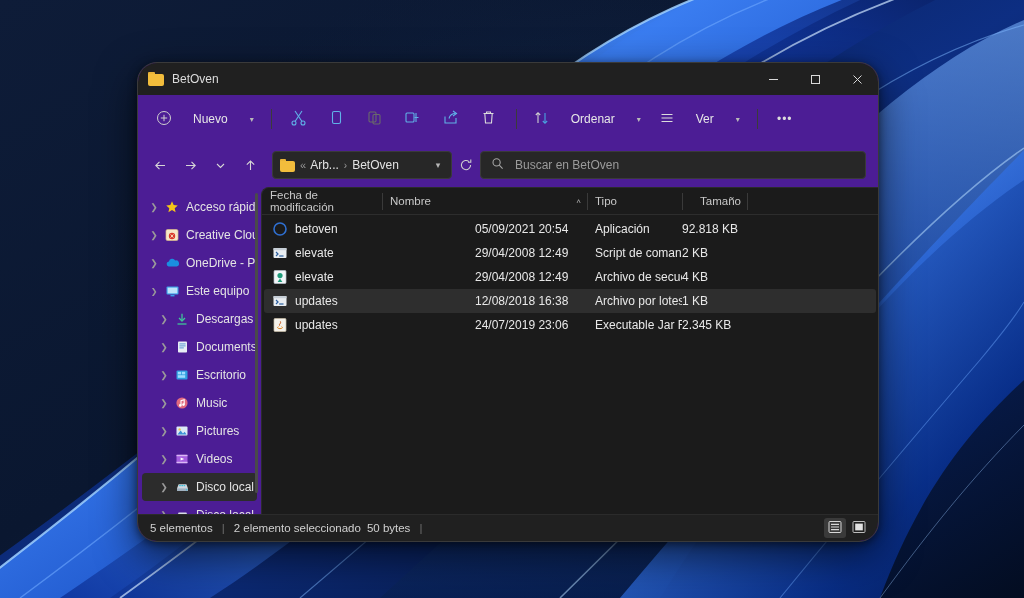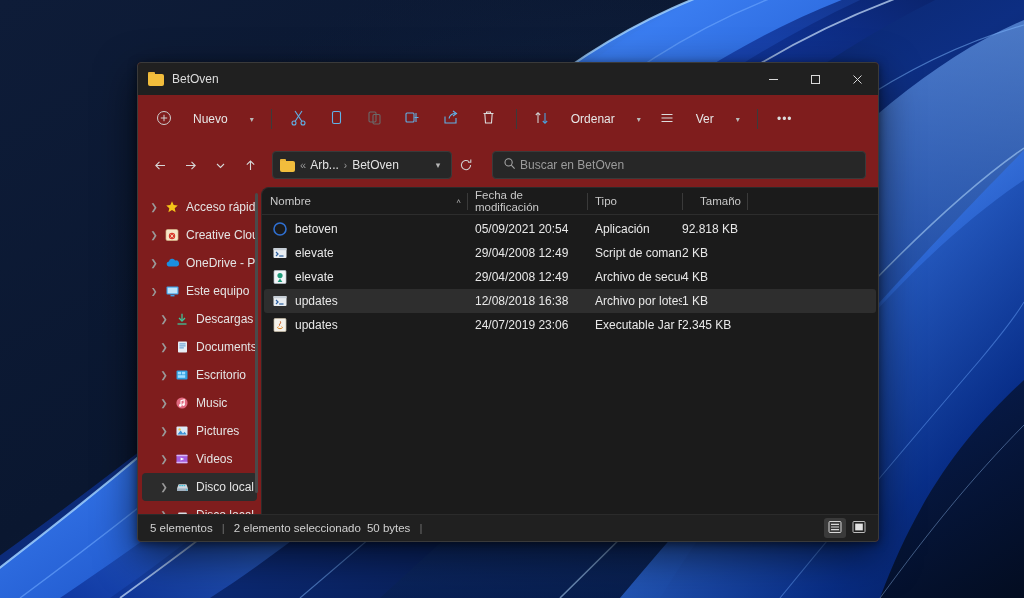--- a/index.html
+++ b/index.html
@@ -15,22 +15,22 @@
 
   
   #wallpaper { position: absolute; inset: 0; overflow: hidden; }
   #wallpaper svg { display: block; width: 1024px; height: 598px; }
 
   
   #explorer {
     position: absolute;
     left: 137px; top: 62px;
     width: 742px; height: 480px;
-    background: #7f1d1d;
-    border-radius: 4px;
+    background: #4c1d95;
+    border-radius: 20px;
     box-shadow: 0 14px 40px rgba(0,0,0,.62), 0 2px 8px rgba(0,0,0,.5);
     overflow: hidden;
     border: 1px solid #3a3a3a;
     display: flex; flex-direction: column;
     color: #e6e6e6;
   }
 
   
   .titlebar {
     height: 32px; flex: 0 0 32px;
@@ -108,29 +108,28 @@
   .crumb-folder .body {
     position: absolute; left:0; top:2px; width:15px; height:11px;
     background:#f2bd3c; border-radius:1px 2px 2px 2px;
   }
   .crumb-ovf { color:#9a9a9a; font-size:11px; margin-right:5px; letter-spacing:-1px;}
   .crumb { color:#e3e3e3; white-space:nowrap; }
   .crumb-arrow { color:#9a9a9a; margin:0 5px; font-size:10px; }
   .addr-chev { margin-left:auto; width:22px; text-align:center; color:#b5b5b5; font-size:9px;}
   .addr-refresh { width:24px; display:flex; align-items:center; justify-content:center; color:#cfcfcf;}
   .searchbox {
-    margin-left: 12px;
     flex: 1 1 auto;
     height: 28px;
     background: #272727;
     border: 1px solid #3a3a3a;
     border-radius: 4px;
     display: flex; align-items: center;
     padding: 0 10px;
-    gap: 4px;
+    gap: 11px;
   }
   .search-ph { font-size: 12px; color: #9b9b9b; }
 
   
   .mainarea { flex: 1 1 auto; display: flex; min-height: 0; }
 
   
   .sidebar {
     flex: 0 0 123px;
     padding-top: 6px;
@@ -626,26 +625,26 @@
         </span>
         <span class="sb-lbl">Disco local (D</span>
       </div>
 
       <div class="sb-scroll"></div>
     </div>
 
     <div class="filepane">
 
       <div class="colheaders">
+        <div class="ch ch-date">
+          <span>Fecha de modificación</span>
+        </div>
         <div class="ch ch-name">
           <span>Nombre</span>
           <span class="sortcaret">˄</span>
-        </div>
-        <div class="ch ch-date">
-          <span>Fecha de modificación</span>
         </div>
         <div class="ch ch-type">
           <span>Tipo</span>
         </div>
         <div class="ch ch-size">
           <span>Tamaño</span>
         </div>
         <div class="ch ch-end"></div>
       </div>
 

